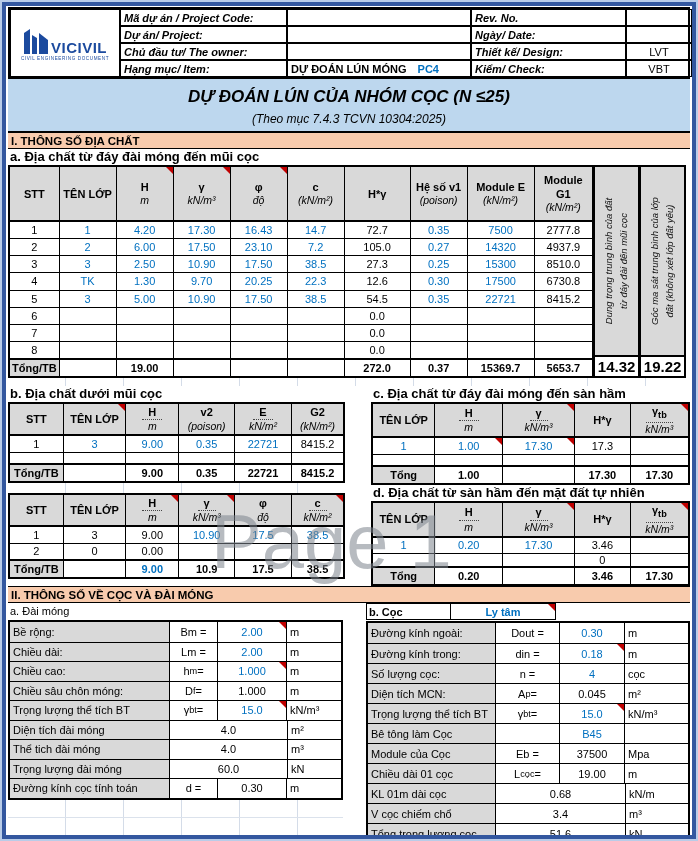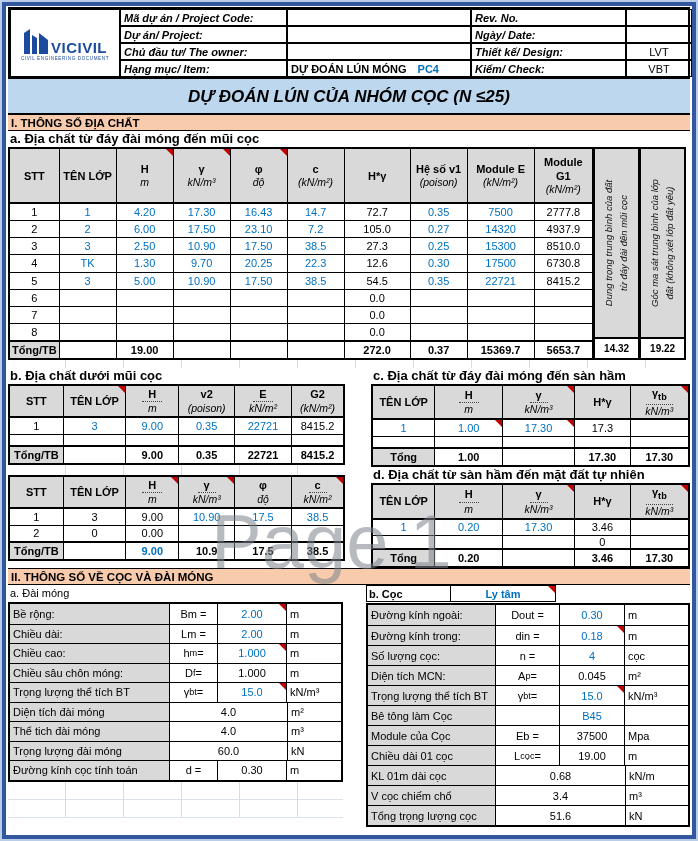--- a/index.html
+++ b/index.html
@@ -38,21 +38,21 @@
   .ts tr.short td{height:12px;}
   tr.tot td{font-weight:bold;border-top:2px solid #000;height:18px;}
   td.lab{background:#D9D9D9;}
   .blu{color:#0070C0;}
   .marker{position:absolute;top:0;right:0;width:0;height:0;border-left:7px solid transparent;border-top:7px solid #C00000;}
   
   .ta-block{display:flex;align-items:stretch;}
   .rotcol{width:46px;border:2px solid #000;border-left-width:1px;box-sizing:border-box;background:#fff;}
   .rot-head{height:190px;background:#D9D9D9;border-bottom:2px solid #000;position:relative;box-sizing:border-box;}
   .rot-text{position:absolute;left:50%;top:50%;width:186px;transform:translate(-50%,-50%) rotate(-90deg);font-size:9.5px;font-style:italic;text-align:center;white-space:pre-line;line-height:1.55;color:#111;}
-  .rot-val{height:19px;display:flex;align-items:center;justify-content:center;font-weight:bold;font-size:10px;}
+  .rot-val{height:19px;display:flex;align-items:center;justify-content:center;font-weight:bold;font-size:15px;}
   
   .cols{display:flex;justify-content:space-between;}
   .gap8{height:8px;}
   .grid-gap{background:repeating-linear-gradient(to right,transparent 0 57px,#d4dce8 57px 58px);}
   .hline{border-bottom:1px solid #dbe2ec;height:17px;}
   
   .params{border:2px solid #000;box-sizing:border-box;background:#fff;}
   .prow{display:flex;height:19.5px;box-sizing:border-box;border-top:1px solid #000;font-size:11px;align-items:stretch;}
   .prow:first-child{border-top:none;}
   .prow>div{display:flex;align-items:center;box-sizing:border-box;overflow:hidden;position:relative;}
@@ -105,20 +105,21 @@
     <div class="cell val-item">
       <span>DỰ ĐOÁN LÚN MÓNG</span>
       <span class="code">PC4</span>
     </div>
     <div class="cell lab">Kiểm/ Check:</div>
     <div class="cell ctr">VBT</div>
   </div>
 
   <div class="title-block">
     <div class="title-main">DỰ ĐOÁN LÚN CỦA NHÓM CỌC (N ≤25)</div>
+    <div class="title-sub">(Theo mục 7.4.3 TCVN 10304:2025)</div>
   </div>
 
   <div class="secbar">I. THÔNG SỐ ĐỊA CHẤT</div>
   <div class="sublabel">a. Địa chất từ đáy đài móng đến mũi cọc</div>
 
   <div class="ta-block">
     <table class="tbl ta">
       <colgroup>
             <col style="width:50px">
             <col style="width:57px">

